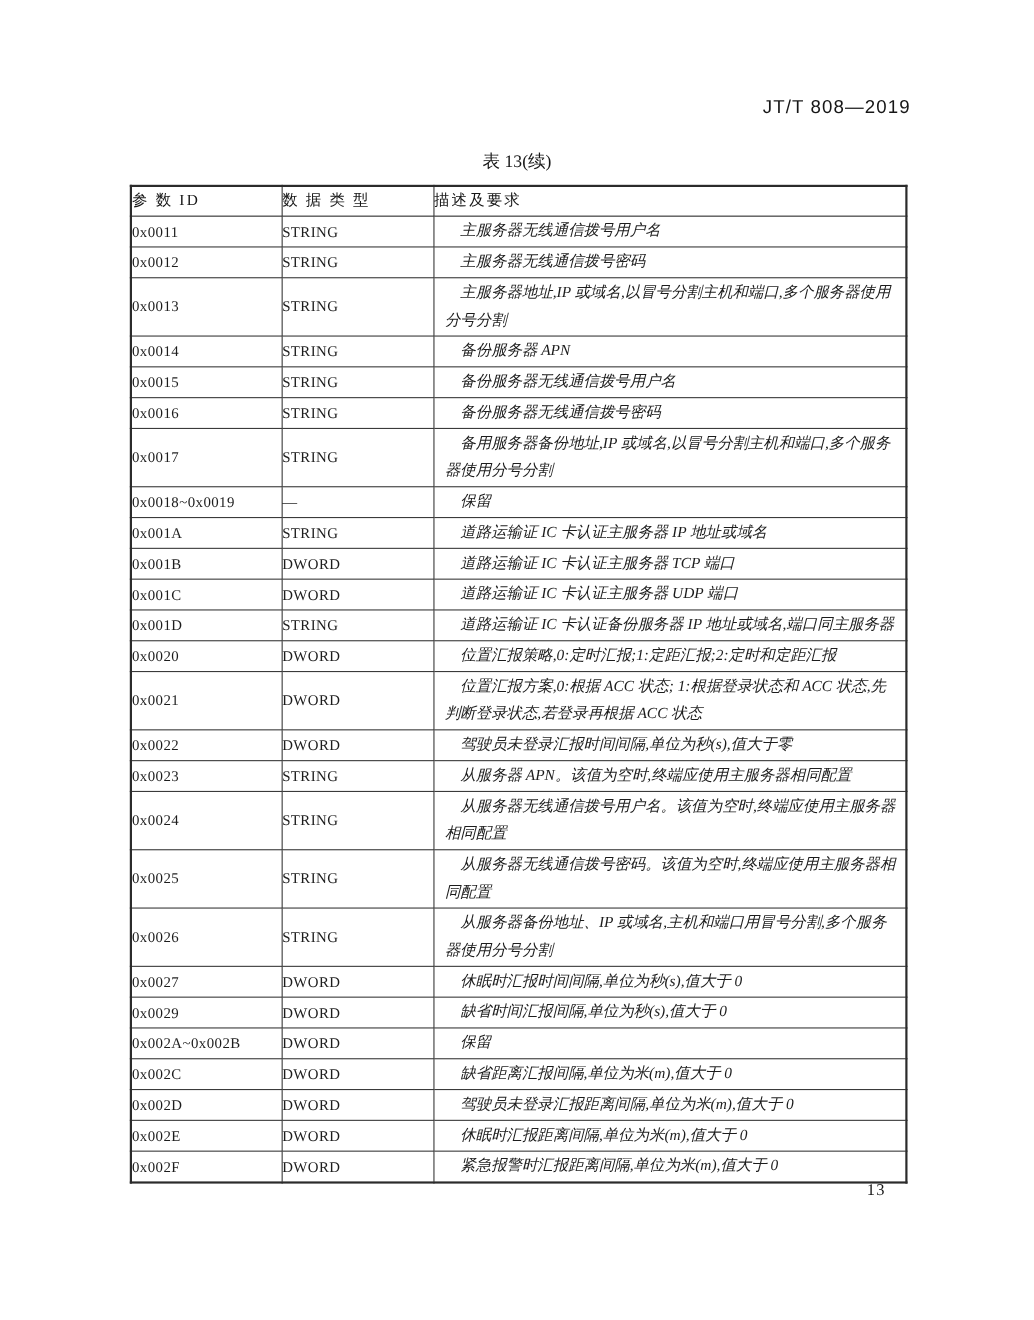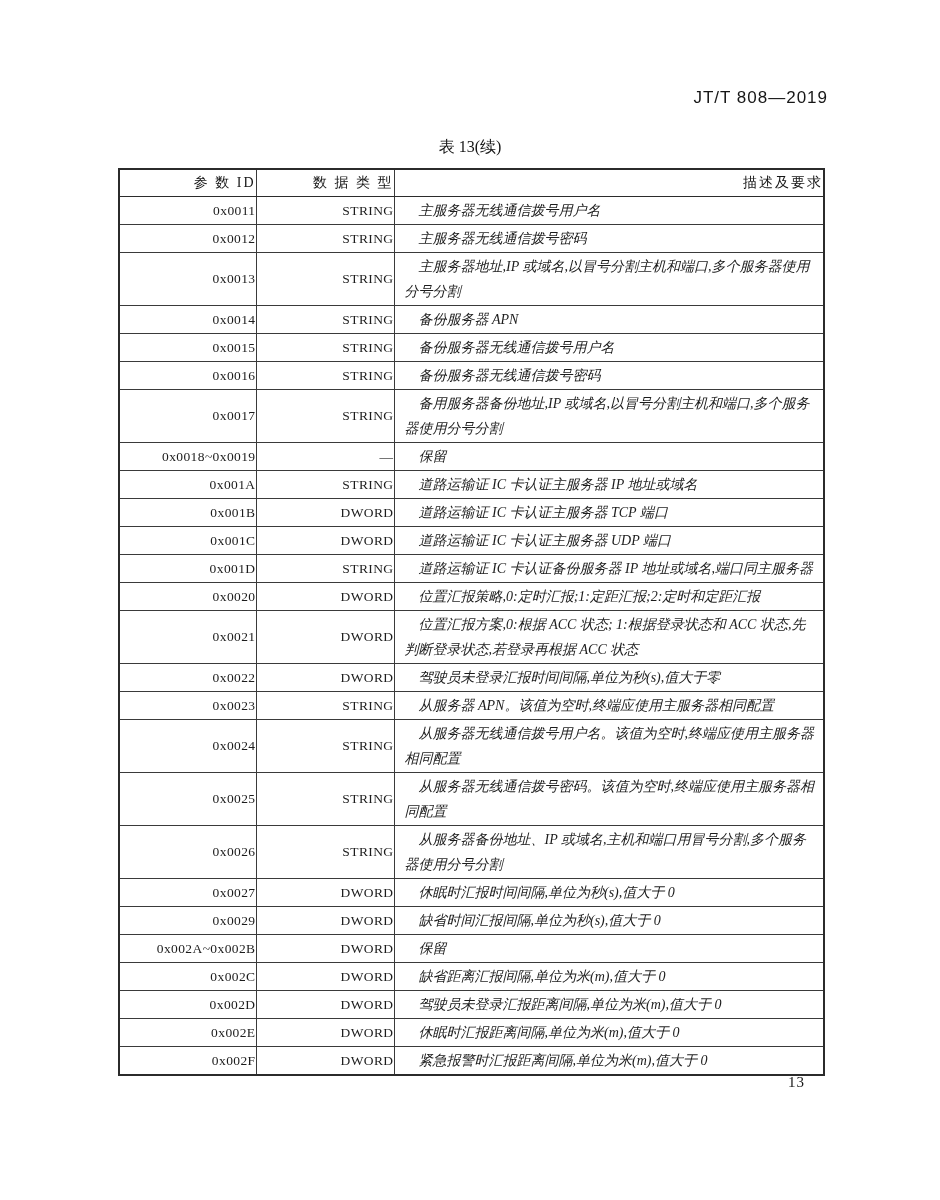--- a/index.html
+++ b/index.html
@@ -50,28 +50,28 @@
   .param-table th, .param-table td {
     border: 1px solid #3a3a3a;
     vertical-align: middle;
     font-size: 14px;
     line-height: 25px;
   }
   .param-table thead th {
     height: 27px;
     font-weight: normal;
     letter-spacing: 2px;
-    text-align: right;
+    text-align: left;
     border-bottom: 1.5px solid #2b2b2b;
     color: #161616;
     margin-left: 48px;
   }
   .param-table td { height: 26px; padding: 0; }
   td.cell-id, td.cell-type {
-    text-align: right;
+    text-align: left;
     font-size: 13.5px;
     letter-spacing: 0.4px;
     white-space: nowrap;
   }
   td.cell-desc {
     text-align: left;
     padding: 1px 8px 1px 10px;
     text-indent: 14px;
     font-style: italic;
   }

